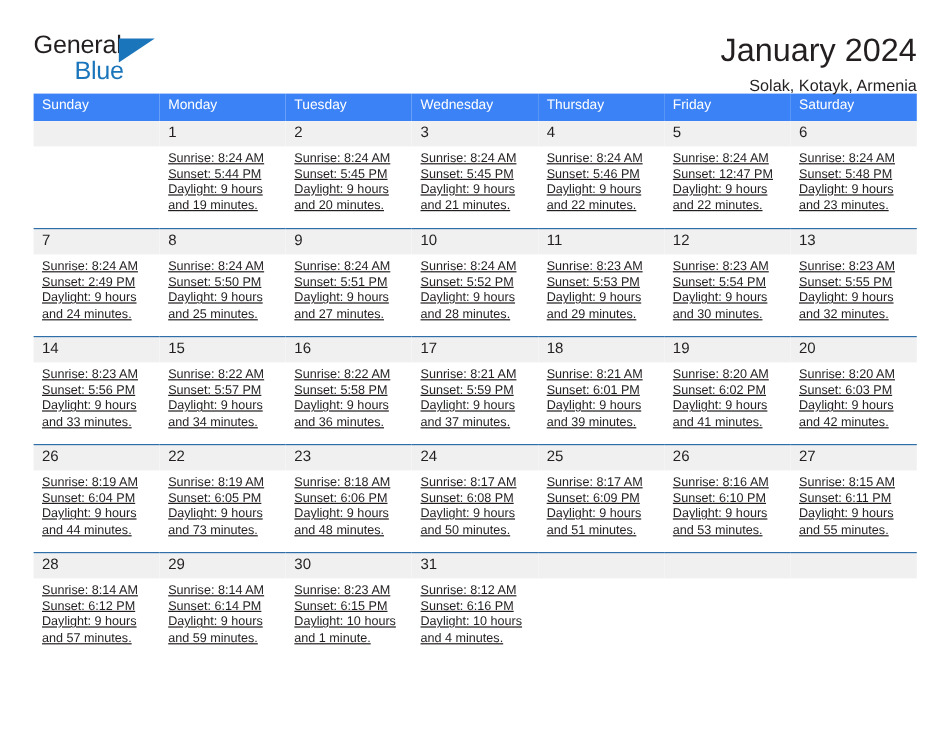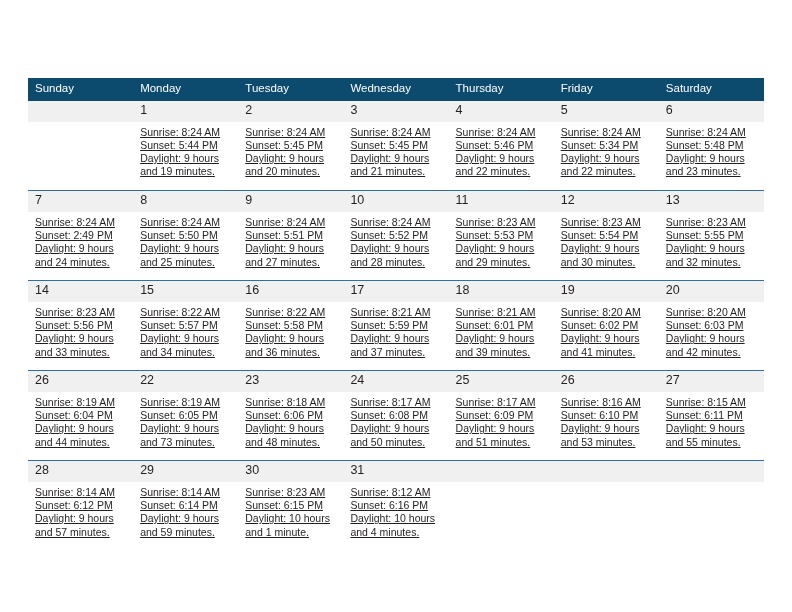--- a/index.html
+++ b/index.html
@@ -85,21 +85,21 @@
   }
 
   
   .calendar {
     width: 736px;
     border-collapse: collapse;
     table-layout: fixed;
     margin-top: 2px;
   }
   .calendar th {
-    background: #0c4a6e;
+    background: #3b82f6;
     color: #ffffff;
     font-weight: normal;
     font-size: 11.5px;
     text-align: left;
     padding: 5px 7px 6px 7px;
     height: 21px;
     line-height: 1;
   }
   .calendar td {
     vertical-align: top;
@@ -136,21 +136,30 @@
   .details div { white-space: nowrap; }
   .details.empty { visibility: hidden; }
 </style>
 </head>
 <body>
 
 <div class="page">
 
   <div class="topbar">
 
-
+    <div class="brand">
+      <span class="brand-general">General</span>
+      <span class="brand-tri"></span>
+      <span class="brand-blue">Blue</span>
+    </div>
+
+    <div class="titleblock">
+      <h1 class="cal-title">January 2024</h1>
+      <p class="cal-subtitle">Solak, Kotayk, Armenia</p>
+    </div>
 
   </div>
 
   <table class="calendar">
     <thead>
       <tr>
         <th>Sunday</th>
         <th>Monday</th>
         <th>Tuesday</th>
         <th>Wednesday</th>
@@ -203,21 +212,21 @@
               <div>Sunrise: 8:24 AM</div>
               <div>Sunset: 5:46 PM</div>
               <div>Daylight: 9 hours</div>
               <div>and 22 minutes.</div>
             </div>
           </td>
           <td>
             <div class="daynum">5</div>
             <div class="details">
               <div>Sunrise: 8:24 AM</div>
-              <div>Sunset: 5:34 PM</div>
+              <div>Sunset: 12:47 PM</div>
               <div>Daylight: 9 hours</div>
               <div>and 22 minutes.</div>
             </div>
           </td>
           <td>
             <div class="daynum">6</div>
             <div class="details">
               <div>Sunrise: 8:24 AM</div>
               <div>Sunset: 5:48 PM</div>
               <div>Daylight: 9 hours</div>

